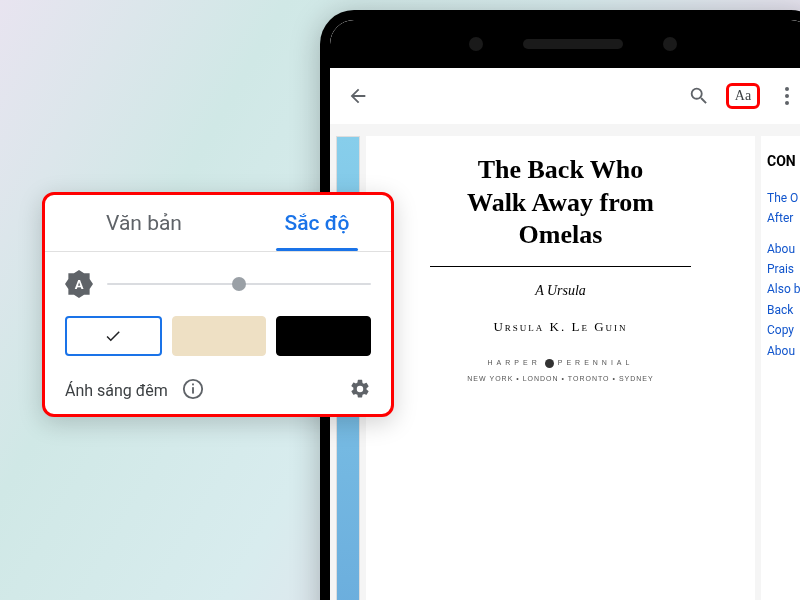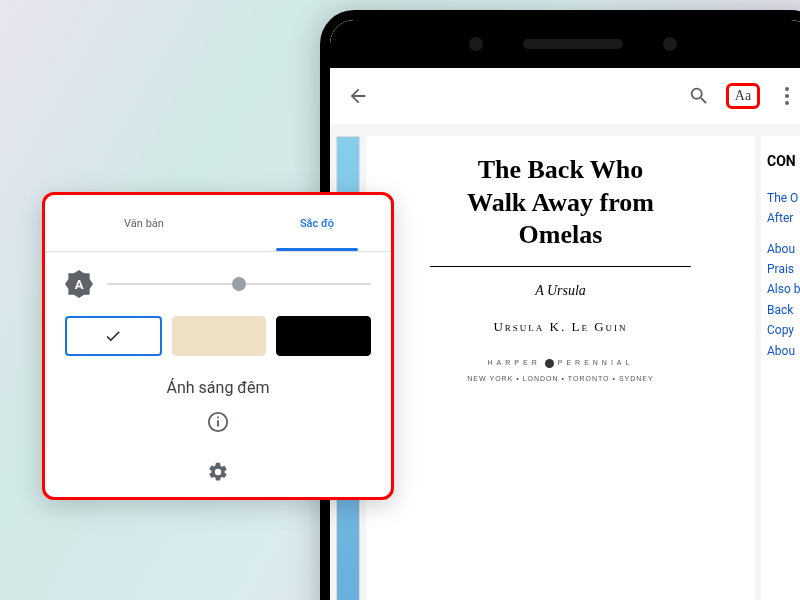--- a/index.html
+++ b/index.html
@@ -91,21 +91,21 @@
 .popup {
   position: absolute; left: 42px; top: 192px;
   width: 352px; background: #fff;
   border: 3px solid #f00; border-radius: 12px;
   box-shadow: 0 6px 24px rgba(0,0,0,.18);
   padding-bottom: 14px;
 }
 .tabs { display: flex; height: 56px; }
 .tab {
   flex: 1; display: flex; align-items: center; justify-content: center;
-  font-size: 11px; cursor: pointer; position: relative; margin-left: 25px;
+  font-size: 21px; cursor: pointer; position: relative; margin-left: 25px;
 }
 .tab-inactive { color: #5f6368; }
 .tab-active { color: #1a73e8; font-weight: 500; }
 .tab-active::after {
   content: ""; position: absolute; bottom: 0; left: 22%; right: 22%;
   height: 3px; background: #1a73e8; border-radius: 2px;
 }
 .tab-divider { border-bottom: 1px solid #e0e0e0; }
 
 .brightness-row {
@@ -132,22 +132,22 @@
 .swatch {
   flex: 1; height: 40px; border-radius: 4px; cursor: pointer;
   display: flex; align-items: center; justify-content: center;
 }
 .swatch-white { background: #fff; border: 2px solid #1a73e8; }
 .swatch-sepia { background: #eee0c4; border: 1px solid #eee0c4; }
 .swatch-black { background: #000; border: 1px solid #000; }
 .check { width: 18px; height: 18px; }
 
 .night-row {
-  display: flex; align-items: center; gap: 14px; padding: 14px 20px 0;
-  font-size: 16px; color: #3c4043; flex-direction: column;
+  display: flex; align-items: flex-end; gap: 14px; padding: 14px 20px 0;
+  font-size: 16px; color: #3c4043;
 }
 .info-btn, .gear-btn {
   width: 22px; height: 22px; color: #5f6368; cursor: pointer;
 }
 .night-spacer { flex: 1; }
 </style>
 </head>
 <body>
 
 <div class="phone">

